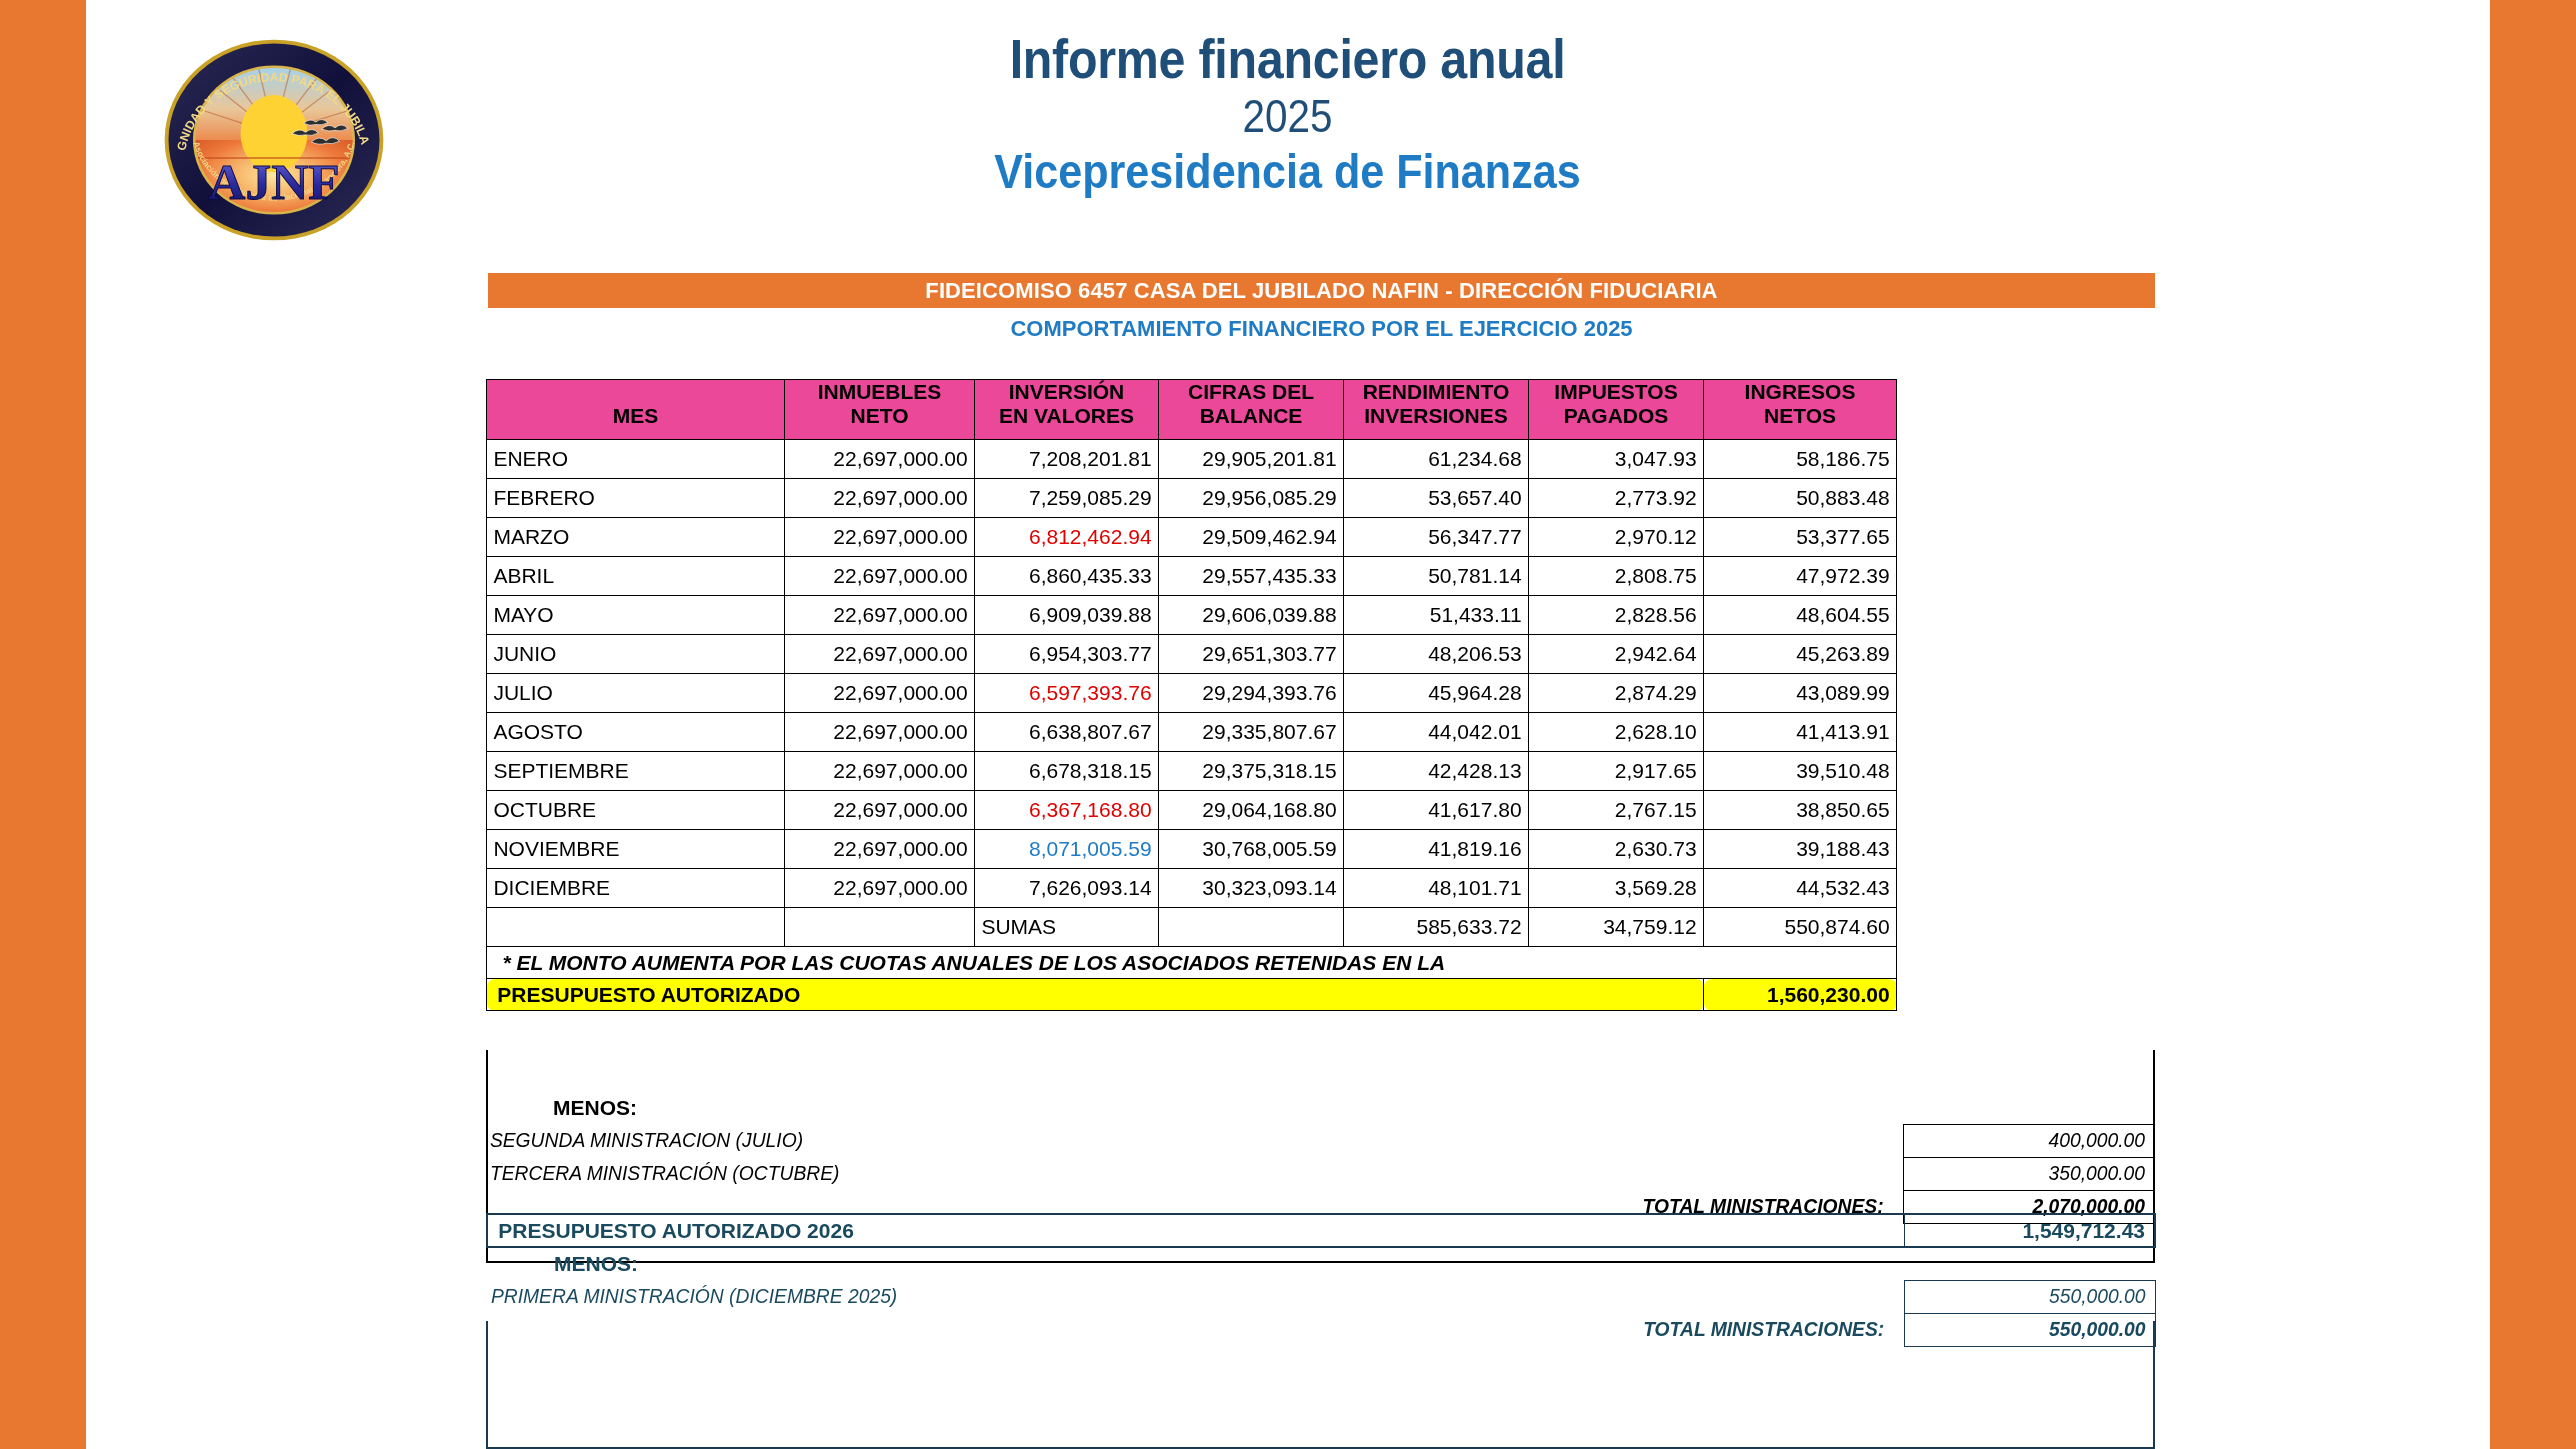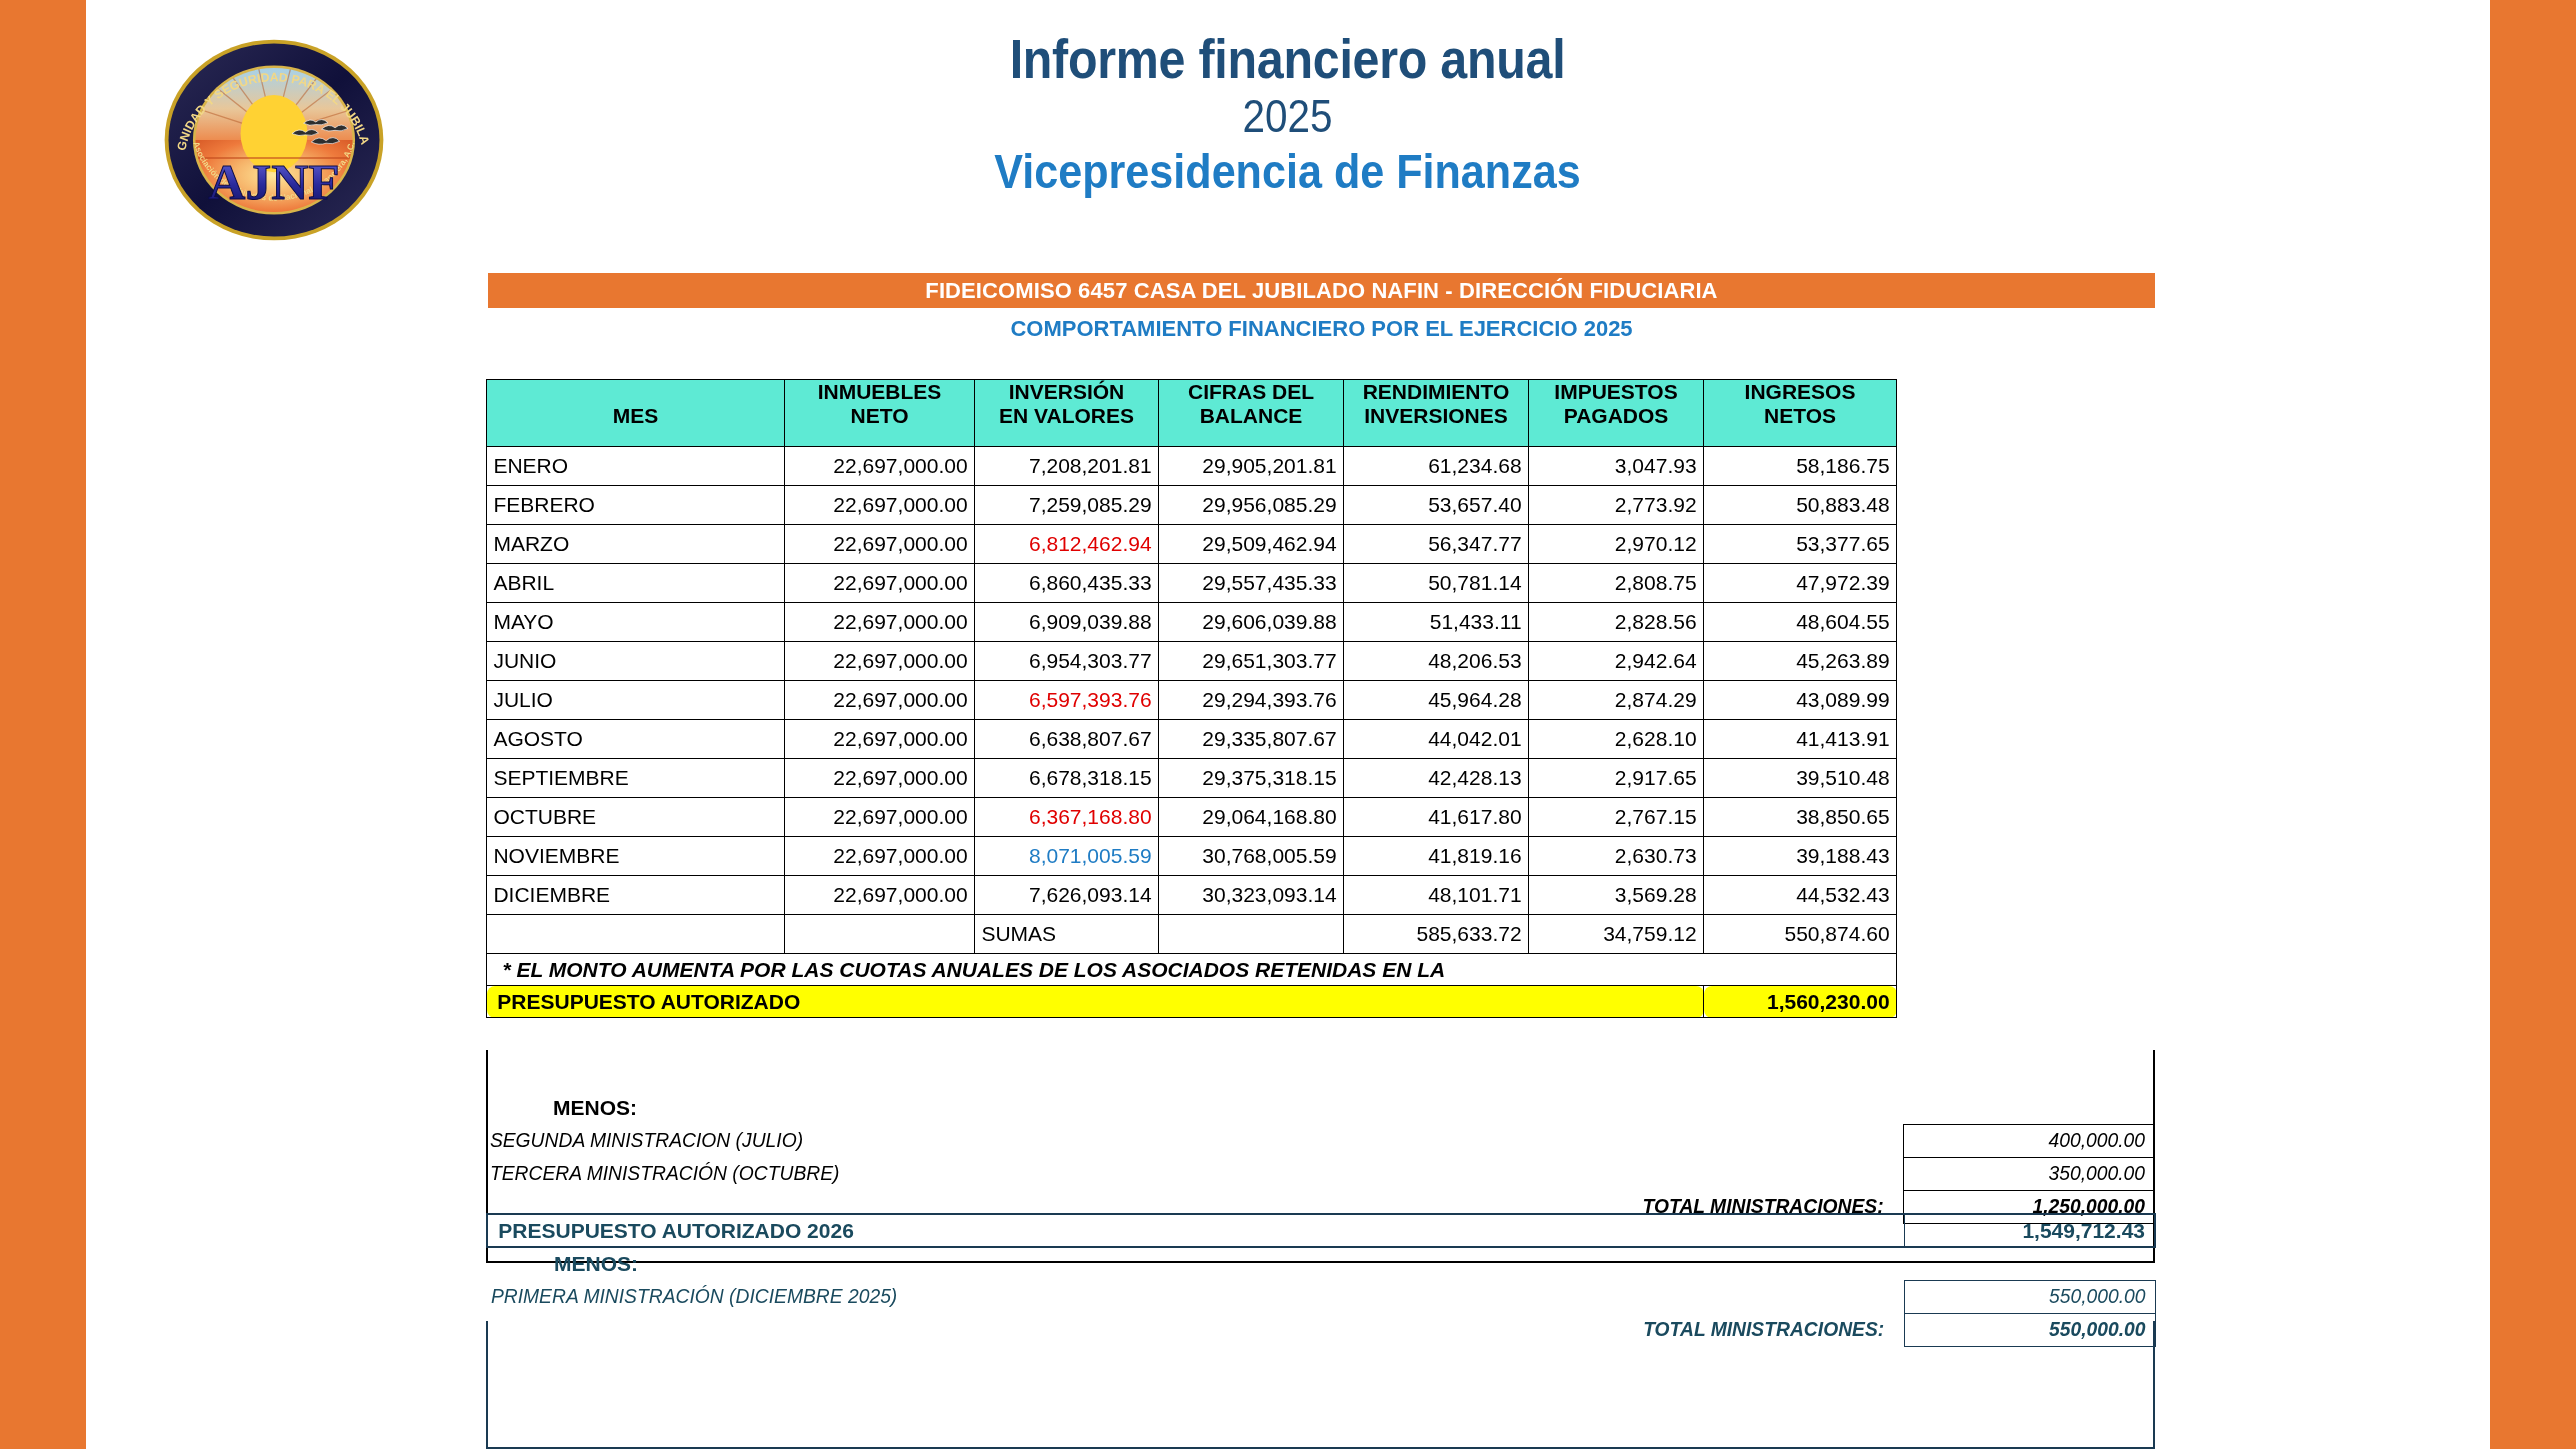--- a/index.html
+++ b/index.html
@@ -114,28 +114,28 @@
   }
   .main-table td, .main-table th {
     border: 1.9px solid #000000;
     padding: 0 6.4px;
     height: 39px;
     box-sizing: border-box;
     vertical-align: middle;
     font-weight: normal;
   }
   .main-table thead th {
-    background: #5eead4;
+    background: #ec4899;
     font-weight: bold;
     text-align: center;
     height: 59px;
     line-height: 1.12;
     font-size: 21px;
     vertical-align: bottom;
-    padding-bottom: 19px;
+    padding-bottom: 12px;
   }
   .main-table thead th.h-mes {
     vertical-align: bottom;
   }
   .col-mes   { width: 298px; }
   .col-inm   { width: 190px; }
   .col-inv   { width: 184px; }
   .col-cif   { width: 185px; }
   .col-ren   { width: 185px; }
   .col-imp   { width: 175px; }
@@ -570,21 +570,21 @@
     <tr>
       <td class="lbl">SEGUNDA MINISTRACION (JULIO)</td>
       <td class="amt">400,000.00</td>
     </tr>
     <tr>
       <td class="lbl">TERCERA MINISTRACIÓN (OCTUBRE)</td>
       <td class="amt">350,000.00</td>
     </tr>
     <tr>
       <td class="tot-lbl">TOTAL MINISTRACIONES:</td>
-      <td class="amt bold">1,250,000.00</td>
+      <td class="amt bold">2,070,000.00</td>
     </tr>
   </tbody>
 </table>
 
 <div class="block-outline-2026"></div>
 
 <table class="table-2026">
   <colgroup>
       <col style="width:1417px">
       <col style="width:251px">

